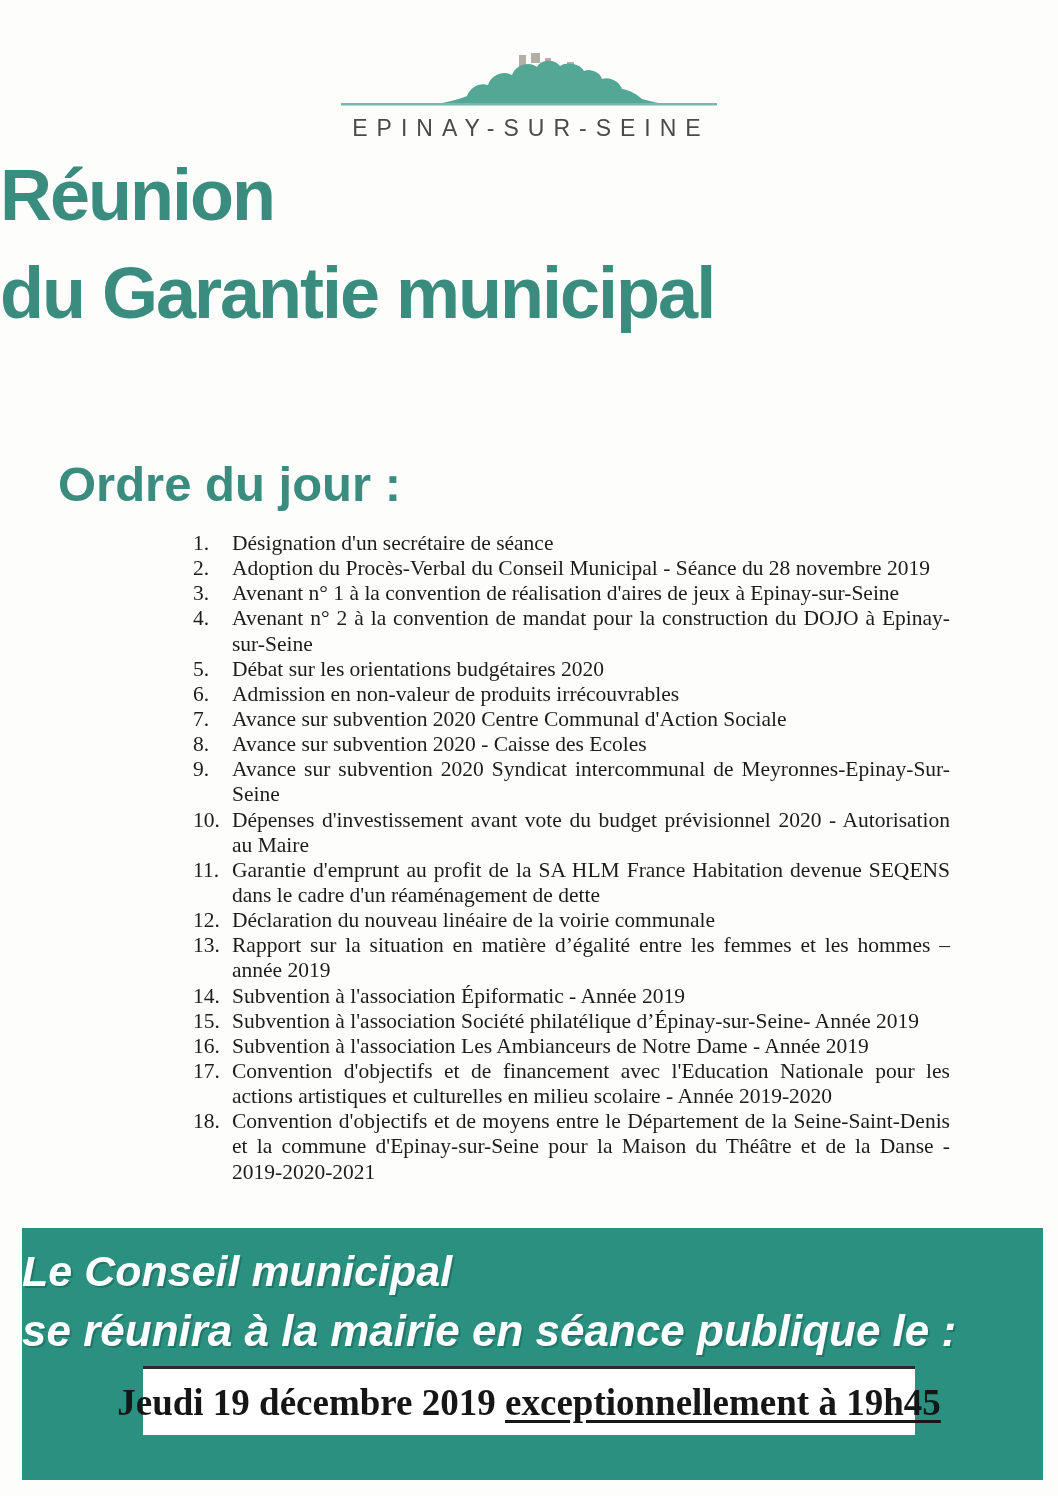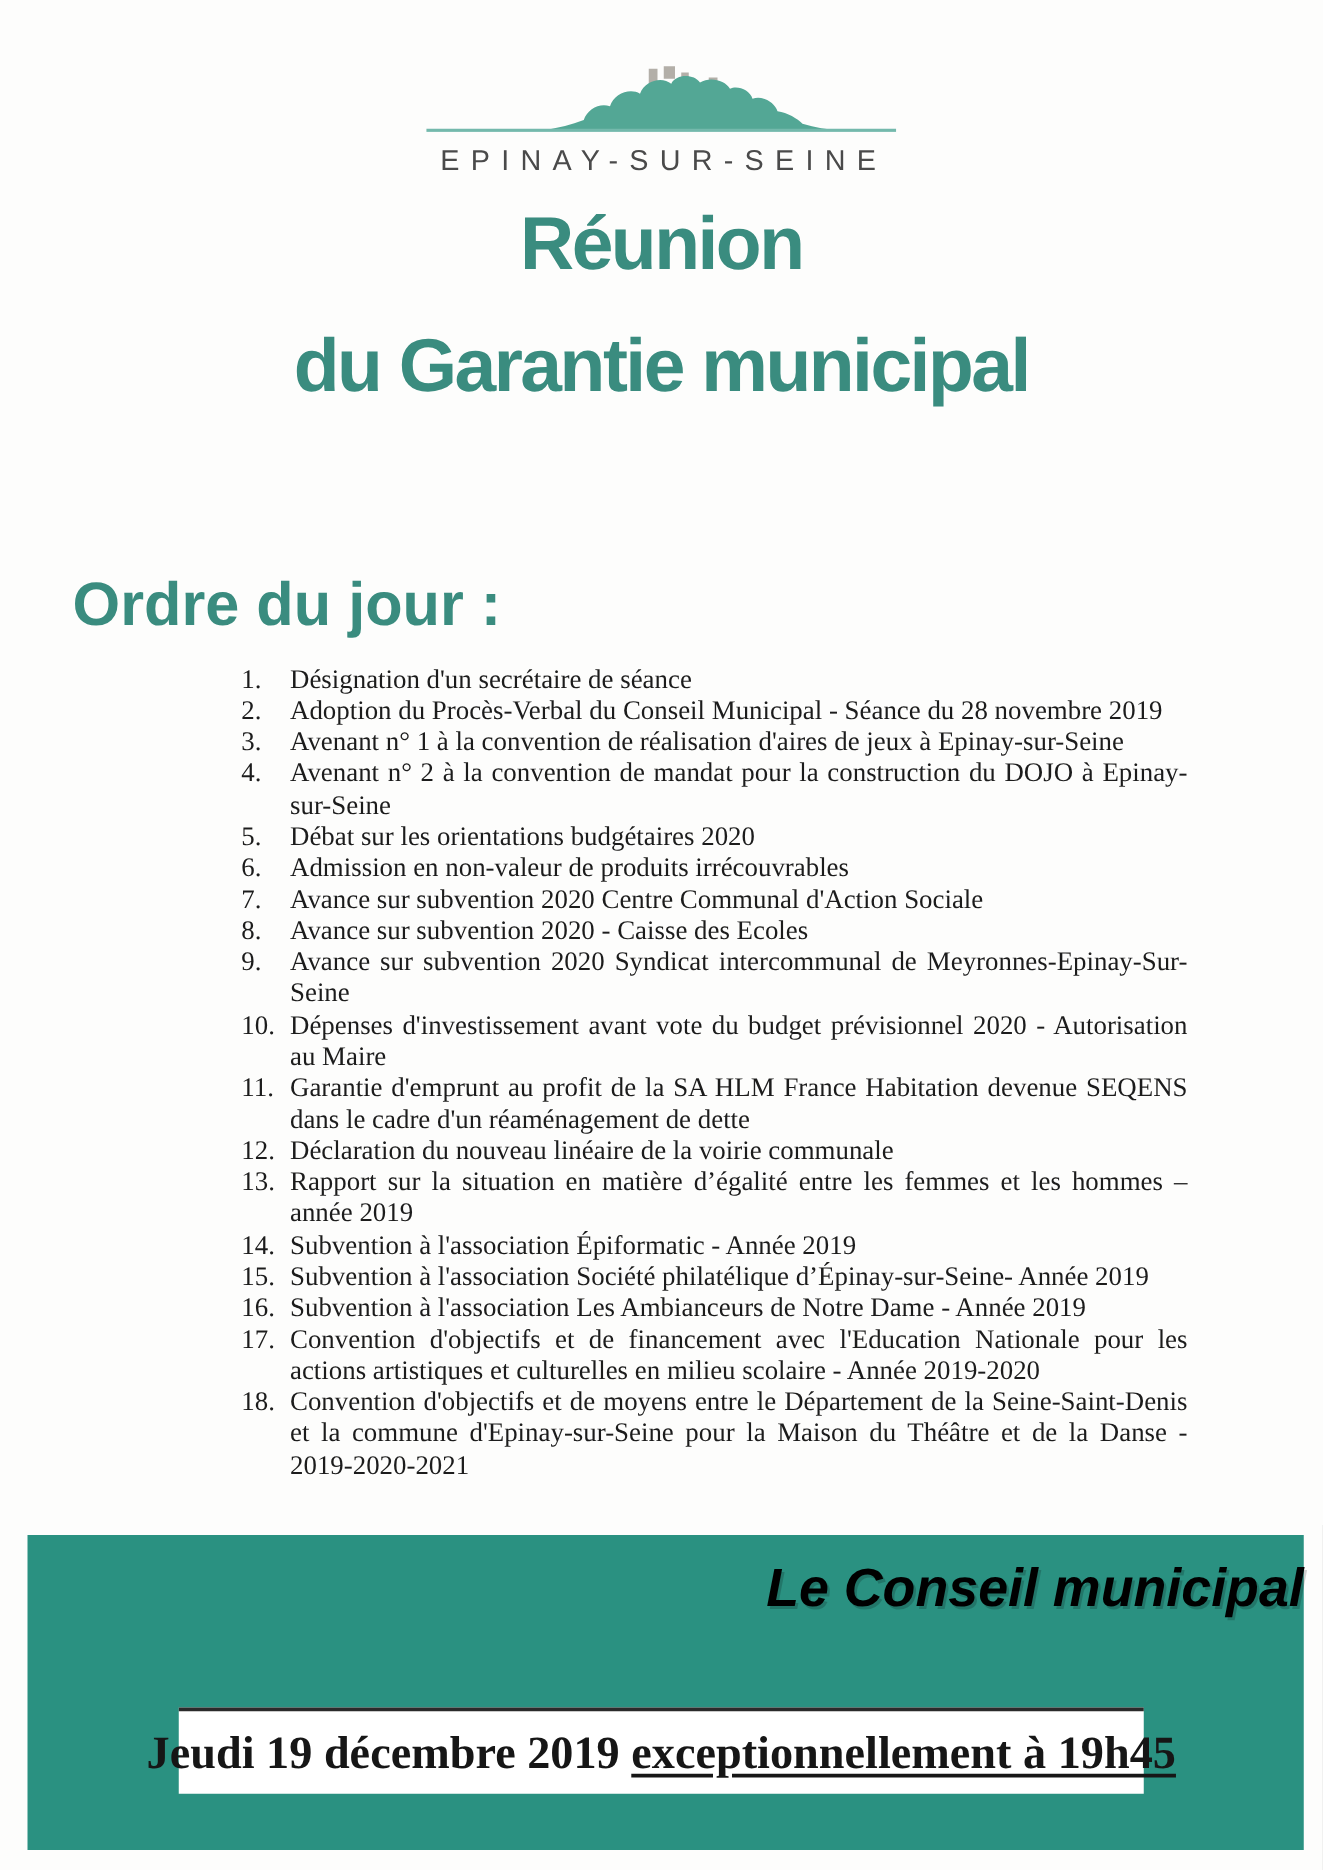--- a/index.html
+++ b/index.html
@@ -27,24 +27,23 @@
   }
   .logo svg{display:block;width:376px;height:62px;}
   .logo .wordmark{
     font-family:"Liberation Sans", sans-serif;
     font-size:23px; letter-spacing:9px; color:var(--logo-gray);
     white-space:nowrap; margin-top:1px; margin-left:4px;text-align:center;
   }
   
   .main-title{
     position:absolute; top:146px; left:0; width:100%;
-    text-align:center;
     font-family:"Liberation Sans", sans-serif;
     font-weight:bold; color:var(--brand);
-    font-size:60px; line-height:98px; letter-spacing:-2px;
+    font-size:72px; line-height:98px; letter-spacing:-2px;
   }
   
   .order-heading{
     position:absolute; top:420px; left:58px;
     font-family:"Liberation Sans", sans-serif;
     font-weight:bold; color:var(--brand);
     font-size:49px; line-height:56px; letter-spacing:0px;margin-top:36px;
   }
   
   .agenda{
@@ -53,21 +52,21 @@
   }
   .agenda-row{display:flex;}
   .agenda-num{flex:none; width:39px;}
   .agenda-text{flex:1; text-align:justify;}
   
   .banner{
     position:absolute; top:1228px; left:22px; width:1021px; height:252px;
     background:var(--banner-bg);
   }
   .banner-line{
-    text-align:right; color:#000000;
+    text-align:left; color:#ffffff;
     font-family:"Liberation Sans", sans-serif;
     font-weight:bold; font-style:italic;
     font-size:43px; line-height:54px;
     text-shadow:2px 2px 0 rgba(0,0,0,0.18);
   }
   .banner-line.l1{padding-top:16px;}
   .banner-line.l2{margin-top:6px; font-size:44px;}
   .date-box{
     position:absolute; left:121px; top:138px; width:772px; height:66px;
     background:#ffffff; border-top:3px solid #2b2b2b;
@@ -209,18 +208,19 @@
     </div>
 
     <div class="agenda-row">
       <div class="agenda-num">18.</div>
       <div class="agenda-text">Convention d'objectifs et de moyens entre le Département de la Seine-Saint-Denis et la commune d'Epinay-sur-Seine pour la Maison du Théâtre et de la Danse - 2019-2020-2021</div>
     </div>
   </div>
 
   <div class="banner">
     <div class="banner-line l1">Le Conseil municipal</div>
+    <div class="banner-line l2">se réunira à la mairie en séance publique le :</div>
     <div class="date-box">
       <div class="date-text"><span>Jeudi 19 décembre 2019 </span><span class="underlined">exceptionnellement à 19h45</span></div>
     </div>
   </div>
 
 </div>
 
 </body></html>

